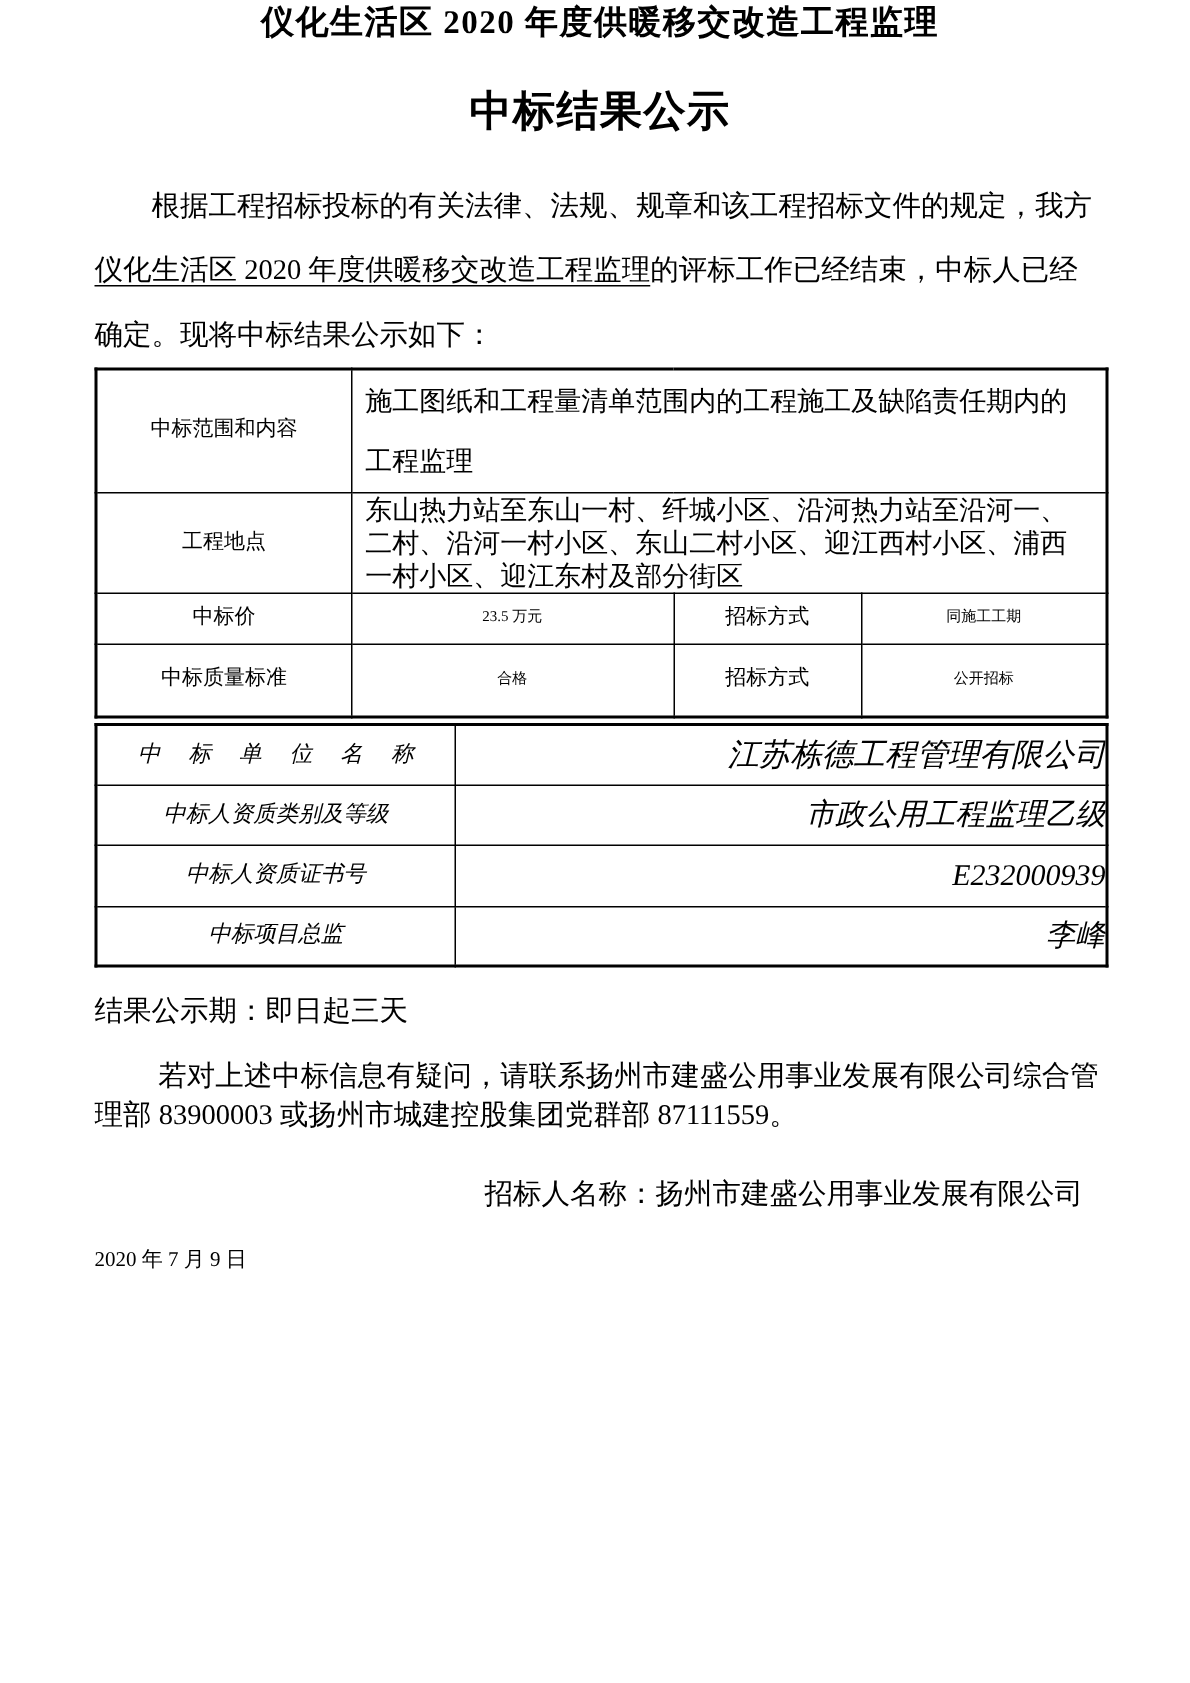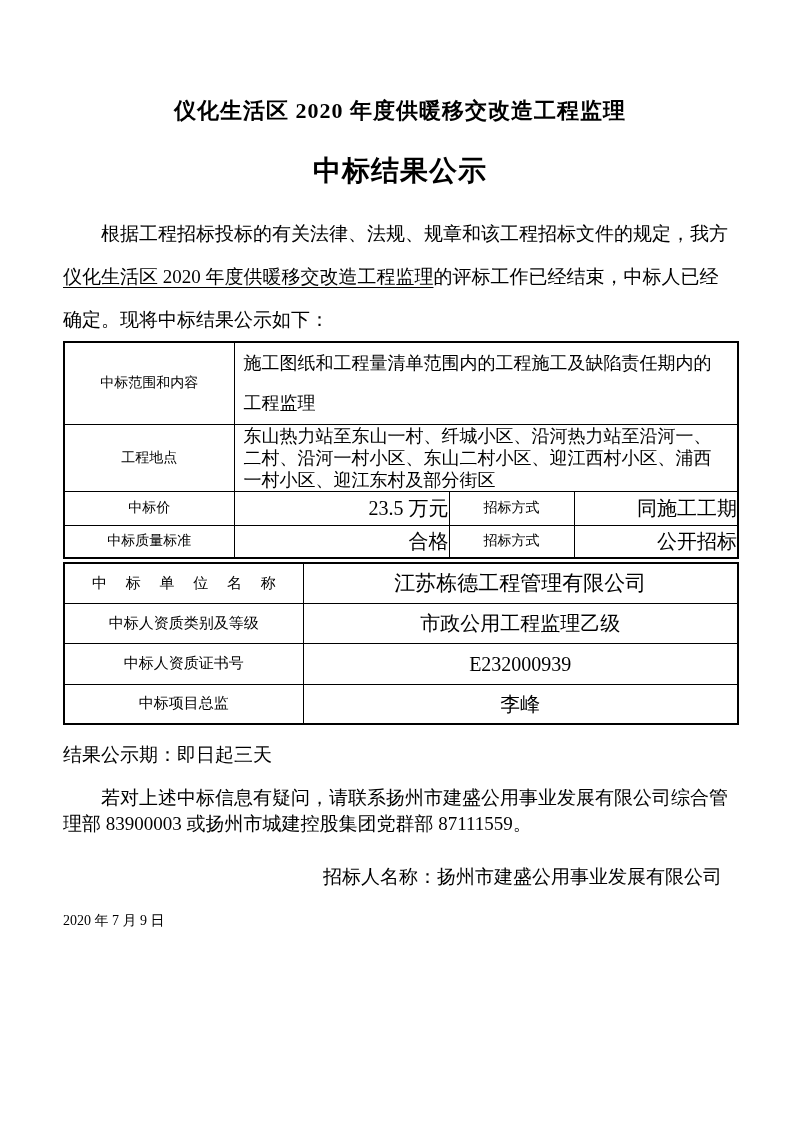--- a/index.html
+++ b/index.html
@@ -9,21 +9,20 @@
     width: 793px;
     height: 1122px;
     background: #ffffff;
     color: #000000;
     font-family: "Liberation Serif", "DejaVu Serif", serif;
     overflow: hidden;
   }
   .content {
     width: 674px;
     margin-left: 63px;
-    padding-top: 96px;
   }
   .doc-title {
     font-size: 22px;
     font-weight: bold;
     text-align: center;
     line-height: 30px;
     letter-spacing: 1px;
   }
   .doc-subtitle {
     font-size: 28px;
@@ -48,61 +47,61 @@
     table-layout: fixed;
     width: 674px;
   }
   table, tr, td { border: 1px solid #000; }
   table { border-width: 2px; }
   td {
     vertical-align: middle;
     overflow: hidden;
   }
   .tbl-upper { margin-top: 0; }
-  .tbl-lower { margin-top: 3px; }
+  .tbl-lower { margin-top: 3px; font-style: italic; }
   .lbl {
     font-size: 14px;
     text-align: center;
     line-height: 20px;
   }
   .lbl-lower {
     font-size: 15px;
     text-align: center;
     line-height: 21px;
   }
   .val-long {
     font-size: 18px;
     text-align: left;
     padding: 0 9px;
     margin-top: 36px;
   }
   .lh40 { line-height: 40px; }
   .lh22 { line-height: 22px; }
   .val-short {
-    font-size: 20px;
-    text-align: right;
+    font-size: 10px;
+    text-align: center;
     line-height: 20px;
   }
   .val-lower {
     font-size: 20px;
-    text-align: center;
+    text-align: right;
     line-height: 26px;
   }
   .spread { word-spacing: 1em; }
   .result-period {
     margin-top: 16px;
     font-size: 19px;
     line-height: 28px;
   }
   .contact {
     margin-top: 16px;
     font-size: 19px;
     line-height: 25.5px;
   }
-  .contact .cline1 { text-indent: 2em; }
+  .contact .cline1 { text-indent: 2em; text-align: center; }
   .tenderer {
     margin-top: 28px;
     font-size: 19px;
     line-height: 26px;
     text-align: right;
     padding-right: 15px;
   }
   .doc-date {
     margin-top: 18px;
     font-size: 14px;
@@ -141,21 +140,21 @@
       <tr style="height:67px">
         <td class="lbl">工程地点</td>
         <td class="val-long lh22" colspan="3">东山热力站至东山一村、纤城小区、沿河热力站至沿河一、二村、沿河一村小区、东山二村小区、迎江西村小区、浦西一村小区、迎江东村及部分街区</td>
       </tr>
       <tr style="height:34px">
         <td class="lbl">中标价</td>
         <td class="val-short">23.5 万元</td>
         <td class="lbl">招标方式</td>
         <td class="val-short">同施工工期</td>
       </tr>
-      <tr style="height:33px">
+      <tr style="height:49px">
         <td class="lbl">中标质量标准</td>
         <td class="val-short">合格</td>
         <td class="lbl">招标方式</td>
         <td class="val-short">公开招标</td>
       </tr>
     </tbody>
       </table>
 
     <table class="tbl-lower">
       <colgroup>

